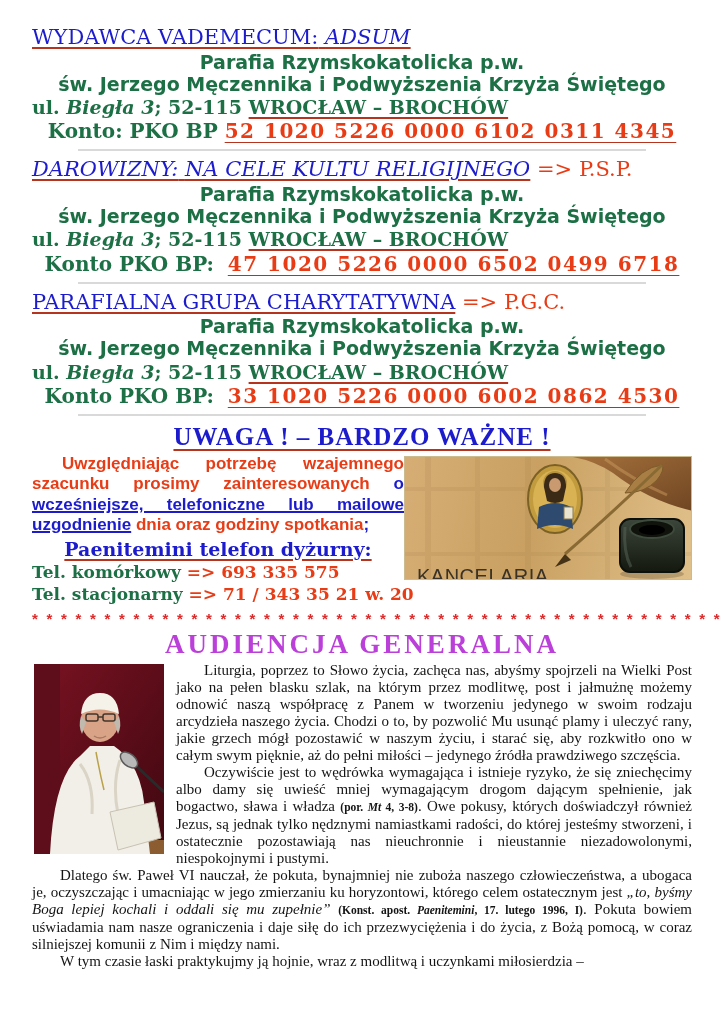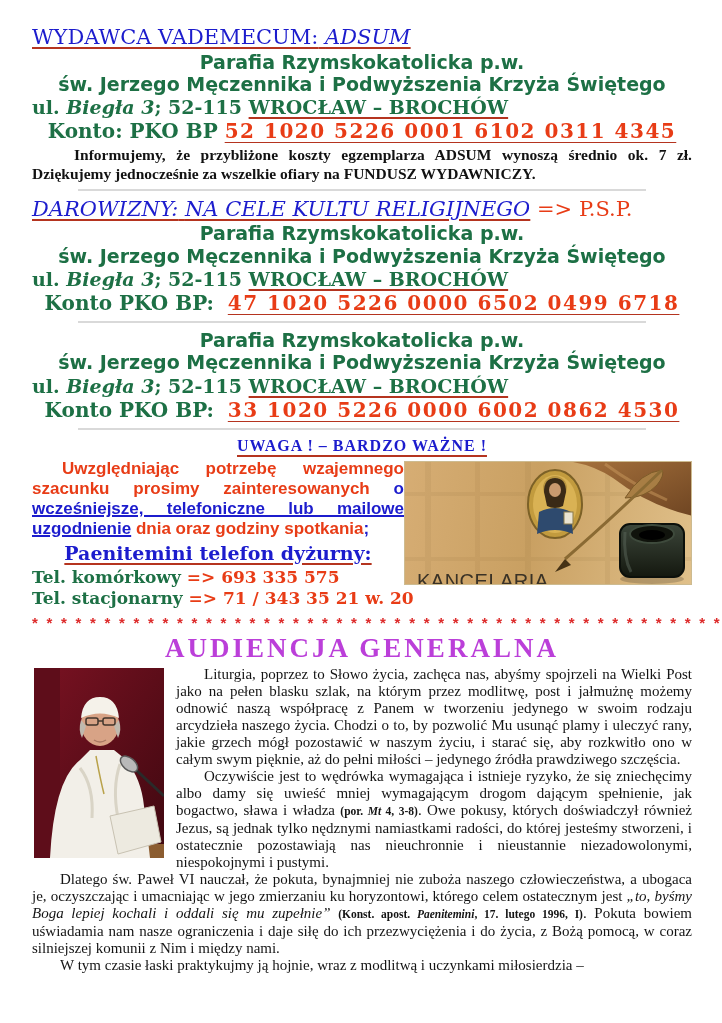--- a/index.html
+++ b/index.html
@@ -46,21 +46,21 @@
   .note{
     font-family:"Liberation Serif",serif;font-weight:bold;font-size:15.5px;
     color:#121212;text-align:justify;text-indent:42px;line-height:1.18;margin:3px 0 0;
   }
   .divider{
     border:none;height:2px;background:#8f8f8f;border-bottom:2px solid #d9d9d9;
     width:86%;margin:6px auto 7px;
   }
   
   .uwaga-title{
-    font-family:"Liberation Serif",serif;font-weight:bold;font-size:16px;letter-spacing:1px;
+    font-family:"Liberation Serif",serif;font-weight:bold;font-size:25px;letter-spacing:1px;
     color:var(--blue);text-align:center;line-height:1.1;margin:2px 0 4px;
   }
   .uwaga-title .u{
     text-decoration:underline;text-decoration-color:var(--uline);text-decoration-thickness:2px;text-underline-offset:4px;
   }
   .notice-row{display:flex;align-items:flex-start;}
   .notice-text{width:372px;flex:0 0 auto;}
   .notice-body{
     font-family:"Liberation Sans",sans-serif;font-weight:bold;font-size:17px;
     text-align:justify;line-height:1.18;text-indent:30px;
@@ -121,37 +121,37 @@
 </head>
 <body>
 
 <div class="page">
 
   <section>
     <h2 class="sec-header"><span class="u"><span>WYDAWCA VADEMECUM:</span> <i>ADSUM</i></span></h2>
     <p class="green-line">Parafia Rzymskokatolicka p.w.</p>
     <p class="green-line">św. Jerzego Męczennika i Podwyższenia Krzyża Świętego</p>
     <p class="addr"><span>ul. </span><i>Biegła 3</i><span>; 52-115 </span><span class="u-city">WROCŁAW – BROCHÓW</span></p>
-    <p class="konto"><span class="k-label">Konto: PKO BP</span> <span class="k-num">52 1020 5226 0001 6102 0311 4345</span></p>
-    <p class="note">Informujemy, że przybliżone koszty egzemplarza ADSUM wynoszą średnio ok. 7 zł. Dziękujemy jednocześnie za wszelkie ofiary na FUNDUSZ WYDAWNICZY.</p>
+    <p class="konto"><span class="k-label">Konto: PKO BP</span> <span class="k-num">52 1020 5226 0000 6102 0311 4345</span></p>
   </section>
 
   <hr class="divider">
 
   <section>
     <h2 class="sec-header"><span class="u"><i><span>DAROWIZNY:</span> <span>NA CELE KULTU RELIGIJNEGO</span></i></span> <span class="red-code"><span>=&gt;</span> <span>P.S.P.</span></span></h2>
     <p class="green-line">Parafia Rzymskokatolicka p.w.</p>
     <p class="green-line">św. Jerzego Męczennika i Podwyższenia Krzyża Świętego</p>
     <p class="addr"><span>ul. </span><i>Biegła 3</i><span>; 52-115 </span><span class="u-city">WROCŁAW – BROCHÓW</span></p>
     <p class="konto"><span class="k-label">Konto PKO BP:</span>&nbsp; <span class="k-num">47 1020 5226 0000 6502 0499 6718</span></p>
   </section>
 
   <hr class="divider">
 
   <section>
+    <h2 class="sec-header"><span class="u">PARAFIALNA GRUPA CHARYTATYWNA</span> <span class="red-code"><span>=&gt;</span> <span>P.G.C.</span></span></h2>
     <p class="green-line">Parafia Rzymskokatolicka p.w.</p>
     <p class="green-line">św. Jerzego Męczennika i Podwyższenia Krzyża Świętego</p>
     <p class="addr"><span>ul. </span><i>Biegła 3</i><span>; 52-115 </span><span class="u-city">WROCŁAW – BROCHÓW</span></p>
     <p class="konto"><span class="k-label">Konto PKO BP:</span>&nbsp; <span class="k-num">33 1020 5226 0000 6002 0862 4530</span></p>
   </section>
 
   <hr class="divider">
 
   <section>
     <h2 class="uwaga-title"><span class="u">UWAGA ! – BARDZO WAŻNE !</span></h2>

